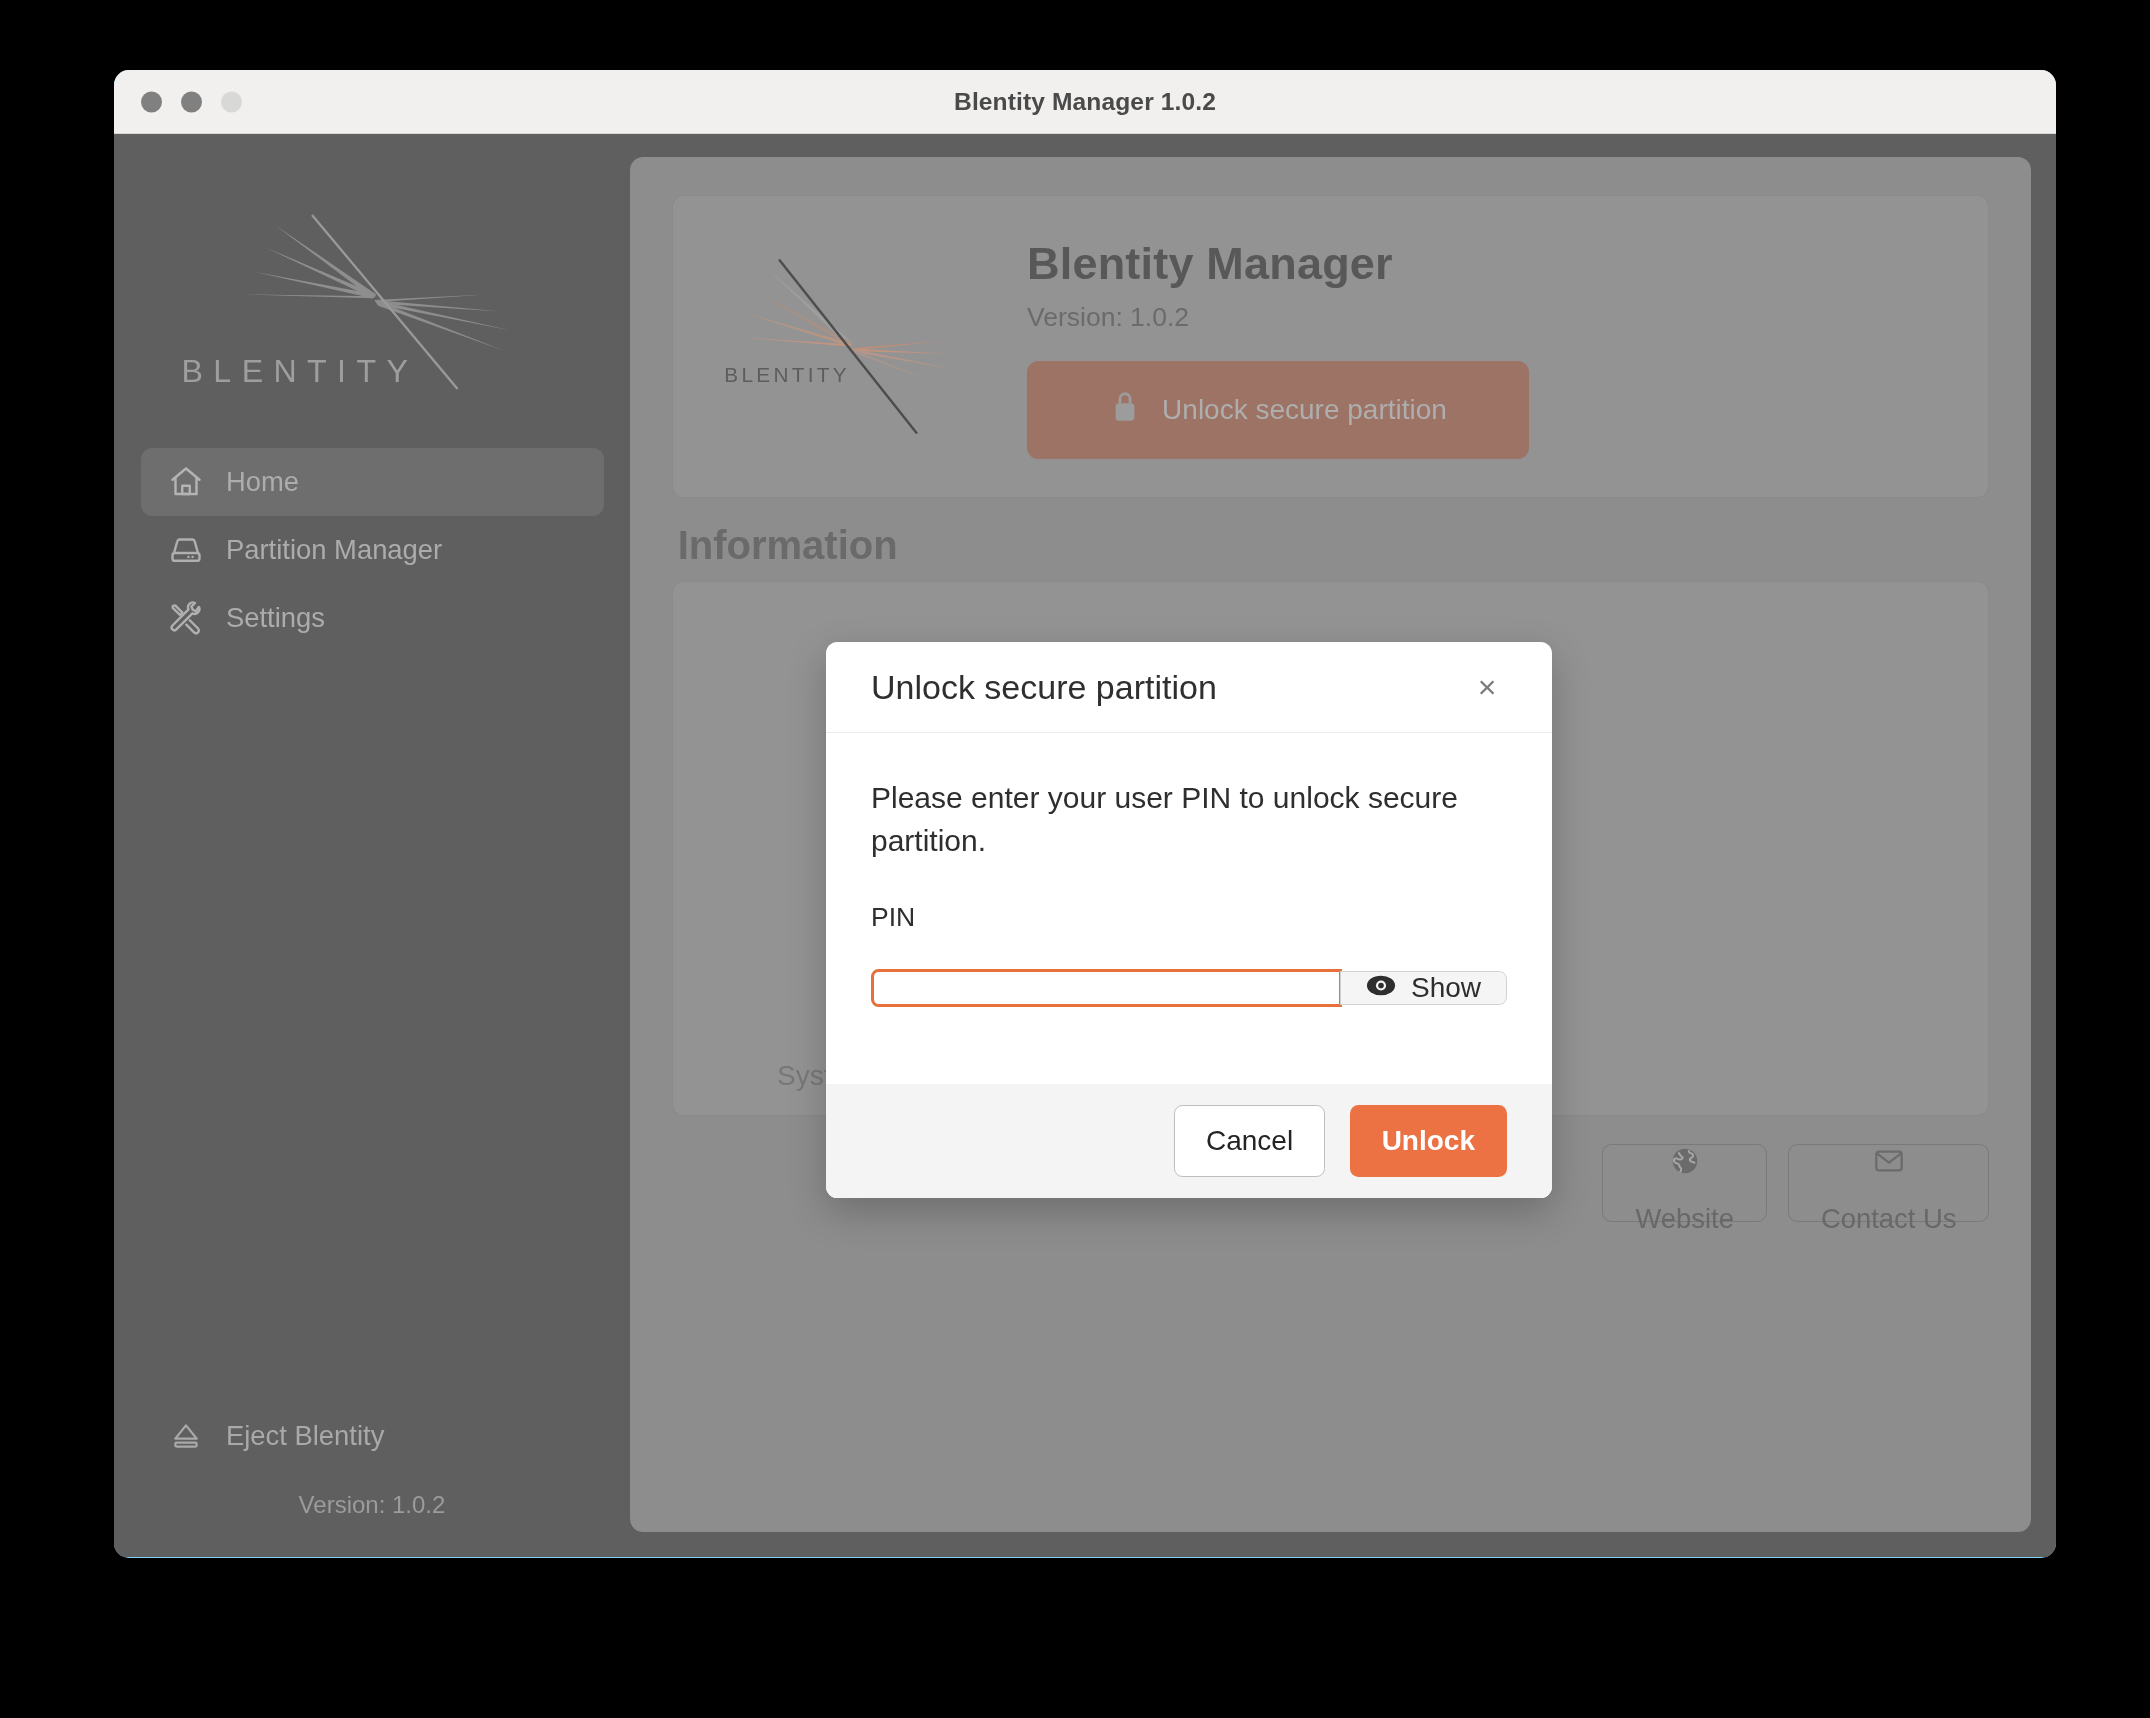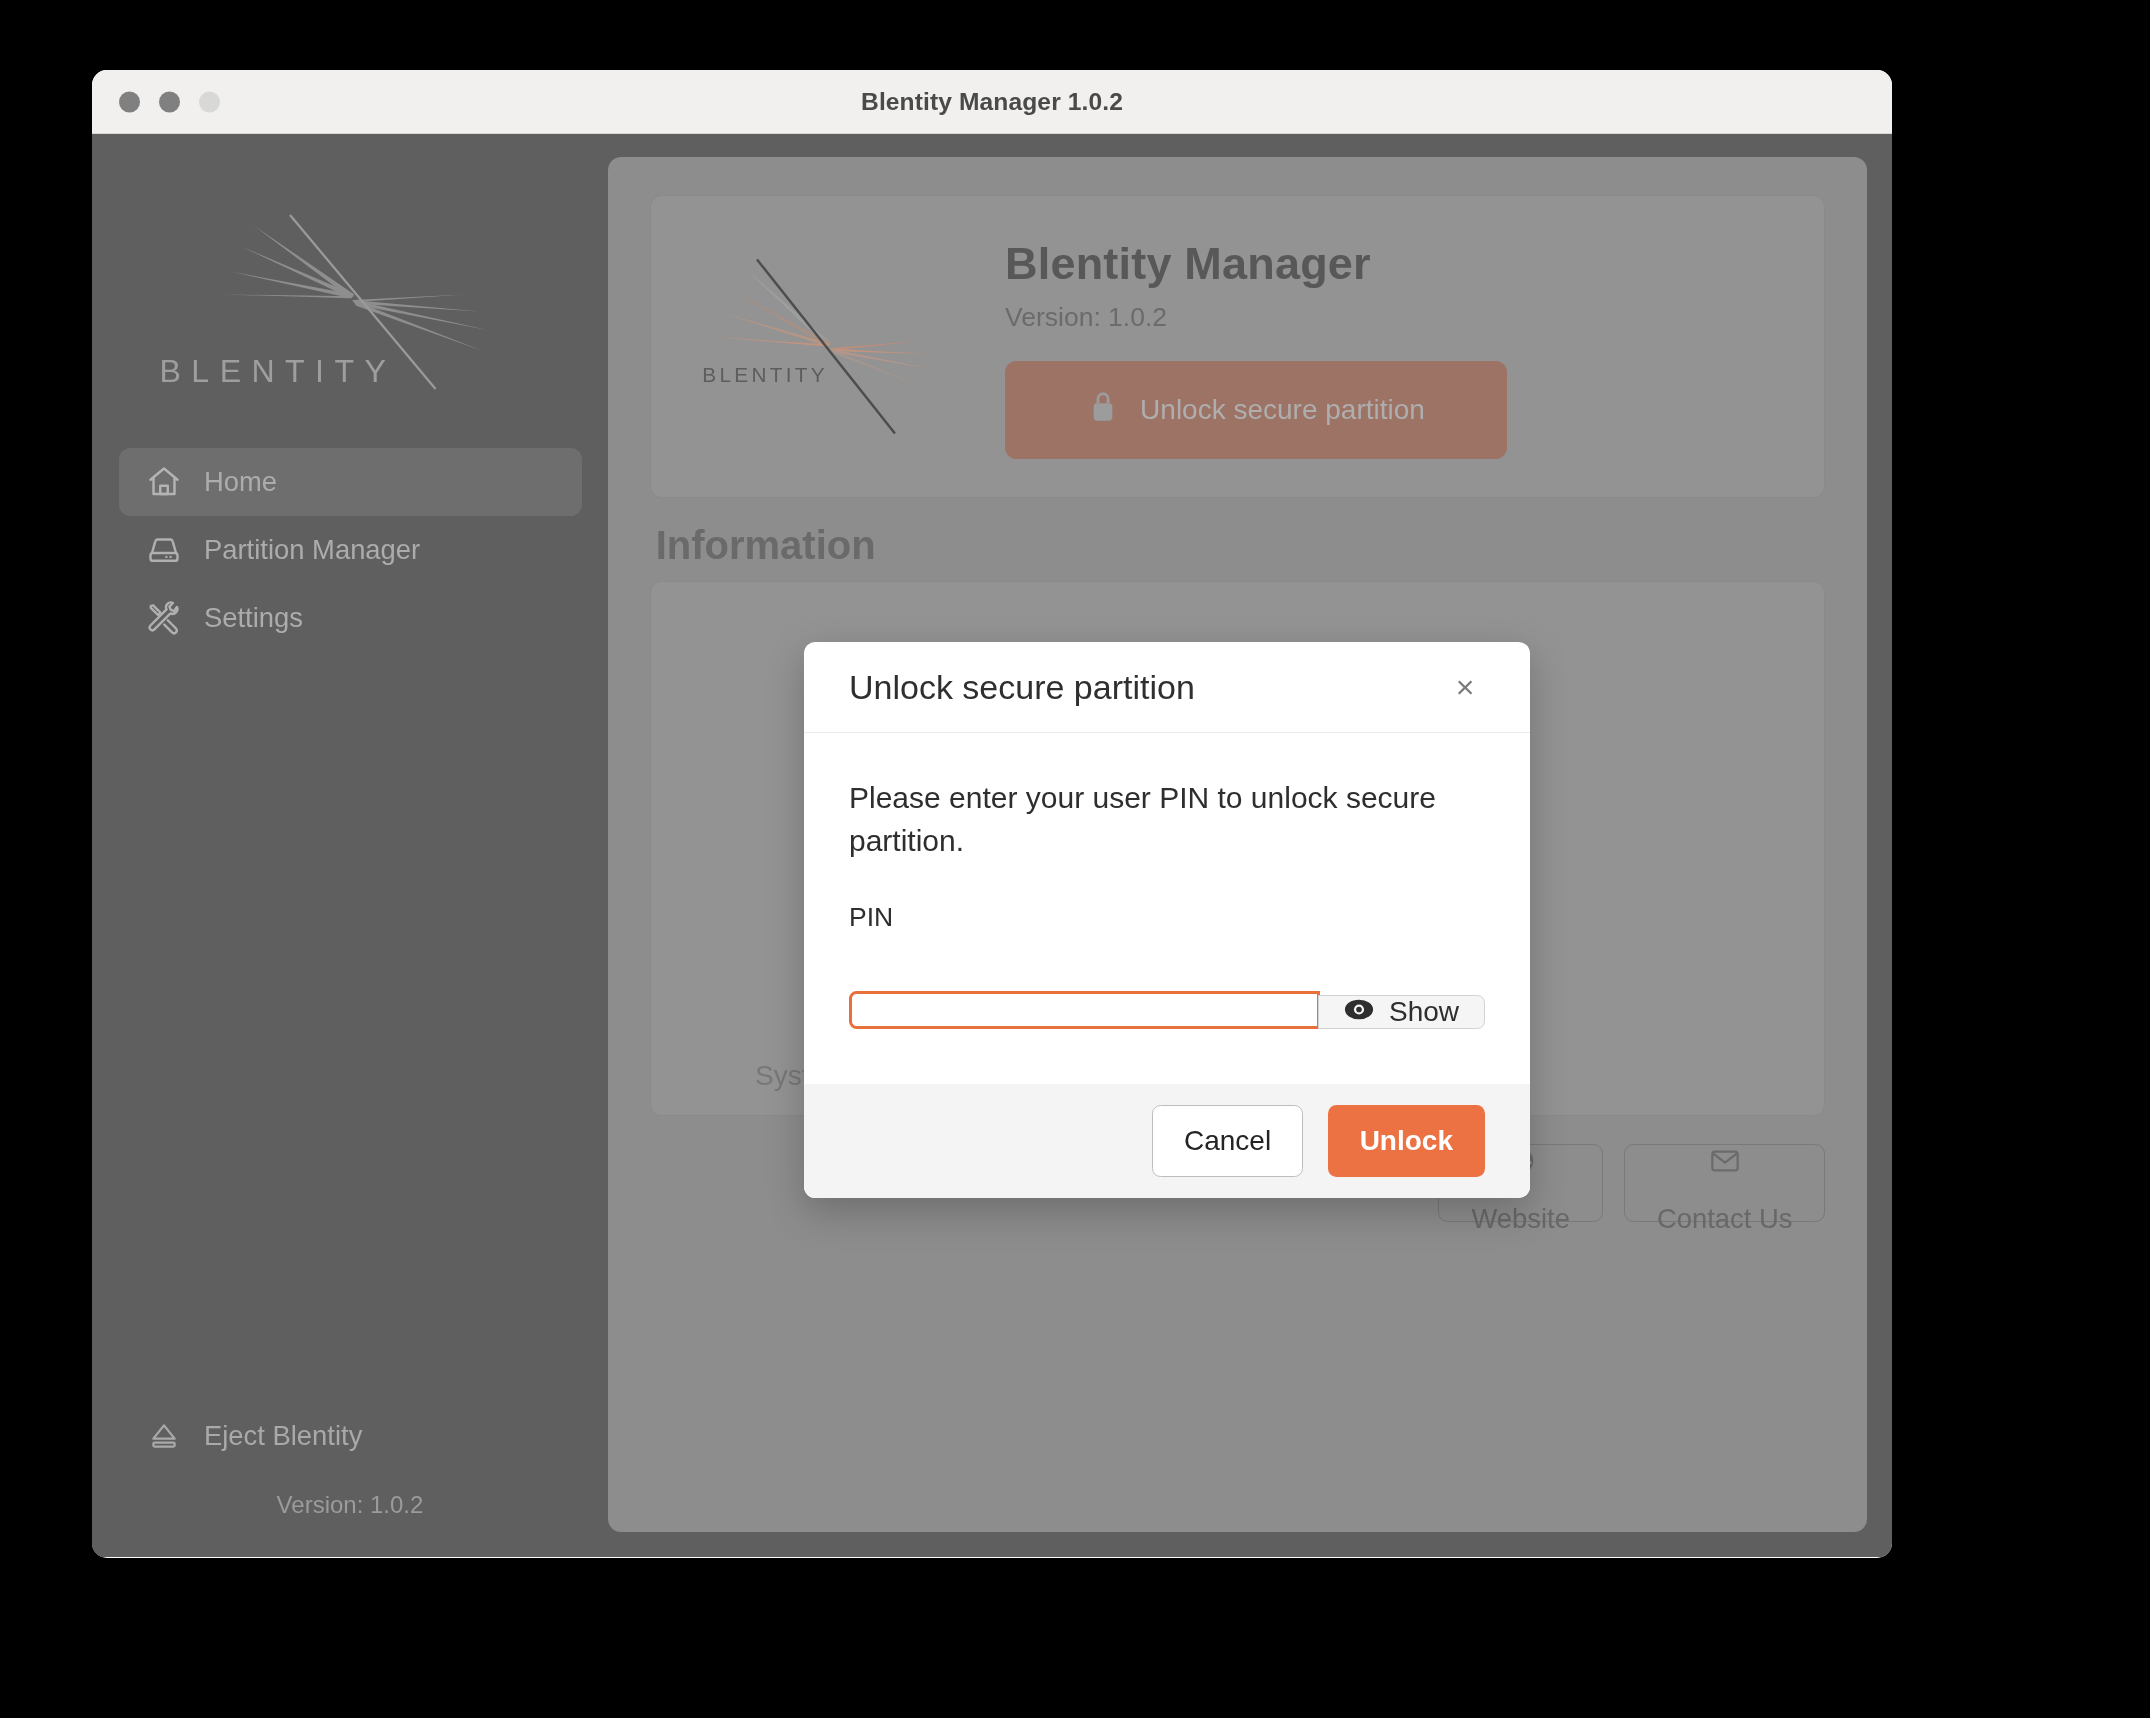--- a/index.html
+++ b/index.html
@@ -6,25 +6,25 @@
   html, body {
     width: 2150px; height: 1719px;
     background: #000;
     font-family: "Liberation Sans", sans-serif;
     overflow: hidden;
   }
 
   
   #app-window {
     position: absolute;
-    left: 92px; top: 70px;
-    width: 1800px; height: 1488px;
+    left: 114px; top: 70px;
+    width: 1942px; height: 1488px;
     border-radius: 15px;
     overflow: hidden;
-    background: #ffffff;
+    background: #7dd3fc;
   }
 
   #titlebar {
     position: relative;
     height: 64px;
     background: #f1f0ee;
     border-bottom: 0.9px solid #d9d8d5;
   }
   #traffic-lights {
     position: absolute; left: 26.5px; top: 50%;
@@ -197,21 +197,21 @@
     background: none; border: none;
     color: #7b7b7b; font-size: 32px; line-height: 1;
     font-family: "Liberation Sans", sans-serif;
   }
   #modal-body { flex: 1; padding: 44px 45px 0; }
   #modal-message {
     font-size: 30px; color: #2e2e2e; line-height: 1.42;
     max-width: 644px;
   }
   #pin-label { font-size: 26.5px; color: #2e2e2e; margin: 40px 0 13.2px; }
-  #pin-group { display: flex; align-items: flex-end; height: 83px; }
+  #pin-group { display: flex; align-items: center; height: 83px; }
   #pin-input {
     flex: 1;
     border: 3.8px solid #e8703a;
     border-radius: 7.6px 0 0 7.6px;
     background: #fff;
     padding: 0 21px;
     font-size: 28px;
     color: #222;
     font-family: "Liberation Sans", sans-serif;
     outline: none;

